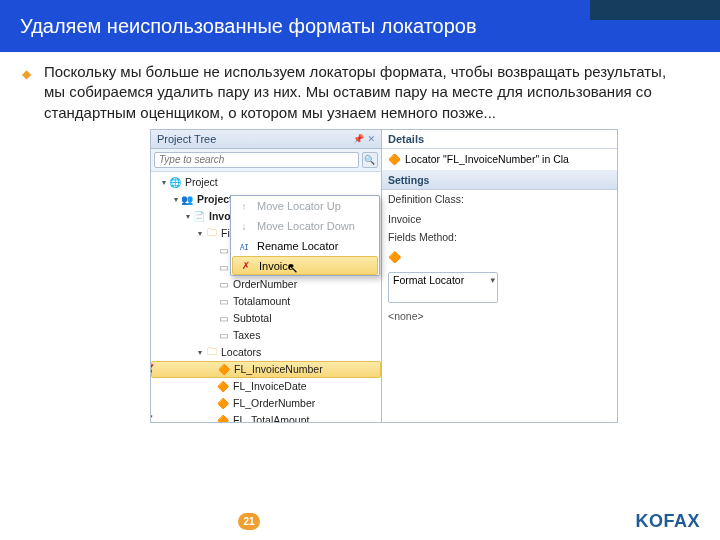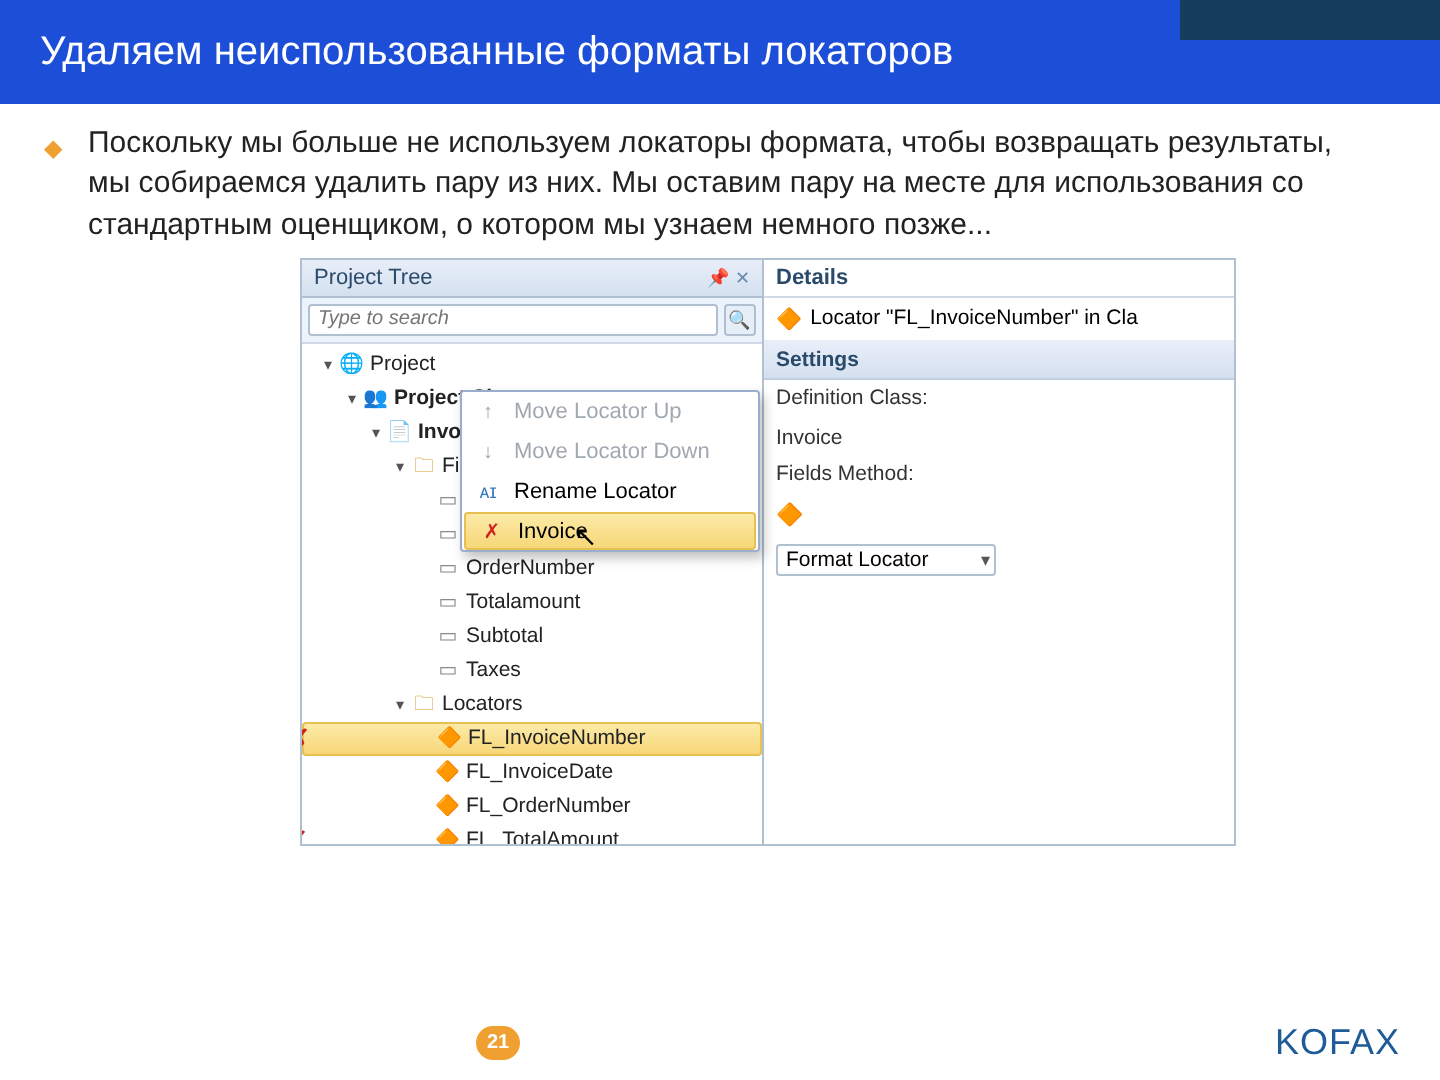--- a/index.html
+++ b/index.html
@@ -26,35 +26,35 @@
   .ind1 { padding-left: 8px; } .ind2 { padding-left: 20px; } .ind3 { padding-left: 32px; }
   .ind4 { padding-left: 44px; } .ind5 { padding-left: 56px; }
   .redx { position: absolute; left: -8px; color: #d02020; font-weight: 900; font-size: 13px; font-family: Arial; }
   .pane-right { flex: 1; background: #fff; display: flex; flex-direction: column; border-left: 1px solid #b0c0d0; }
   .details-title { padding: 3px 6px; font-size: 11px; color: #2a4a6a; border-bottom: 1px solid #d0dae6; font-weight: bold; }
   .details-row { padding: 4px 6px; font-size: 10.5px; display: flex; align-items: center; gap: 4px; border-bottom: 1px solid #e8eef6; }
   .settings-hdr { background: linear-gradient(#e8eef8, #d4e0f0); padding: 3px 6px; font-size: 10.5px; font-weight: 700; color: #2a4a6a; border-bottom: 1px solid #c0d0e0; }
   .form-row { display: flex; padding: 3px 6px; align-items: flex-start; gap: 8px; flex-direction: column; }
   .form-row .flabel { width: 90px; font-size: 10.5px; color: #333; }
   .form-row .fval { font-size: 10.5px; color: #333; }
-  .dropdown { border: 1px solid #b0c0d0; border-radius: 2px; padding: 0 14px 0 4px; font-size: 10.5px; background: #fff; position: relative; height: 16px; line-height: 15px; min-width: 110px; }
+  .dropdown { border: 1px solid #b0c0d0; border-radius: 2px; padding: 0 14px 0 4px; font-size: 10.5px; background: #fff; position: relative; height: 31px; line-height: 15px; min-width: 110px; }
   .dropdown::after { content: "▾"; position: absolute; right: 2px; top: 0; font-size: 9px; color: #555; }
   .assigned-hdr { background: #eef3fa; padding: 3px 6px; font-size: 10.5px; font-weight: 700; border-top: 1px solid #d0dae6; border-bottom: 1px solid #d0dae6; }
   .assigned-body { padding: 4px 6px; font-size: 10.5px; color: #555; }
   .ctx-menu { position: absolute; left: 230px; top: 195px; width: 150px; background: #fff; border: 1px solid #9aaecb; border-radius: 2px; box-shadow: 2px 3px 6px rgba(0,0,0,0.25); font-size: 11px; z-index: 10; }
   .ctx-item { display: flex; align-items: center; padding: 2px 6px; gap: 6px; height: 20px; }
   .ctx-item.disabled { color: #a0a8b0; }
   .ctx-item.sel { background: linear-gradient(#fceaa8, #f7d778); border: 1px solid #e6c050; border-radius: 2px; margin: 0 1px; height: 19px; }
   .ctx-ic { width: 14px; text-align: center; font-size: 10px; }
   .cursor { position: absolute; left: 287px; top: 260px; font-size: 14px; z-index: 11; color: #000; }
   .footer { position: absolute; bottom: 8px; left: 0; width: 100%; display: flex; align-items: center; padding: 0 20px; }
   .footer-text { font-size: 10px; color: #8a9ab0; }
   .footer-text .mod { color: #f0a030; }
   .page-badge { margin-left: 218px; background: #f0a030; color: #fff; border-radius: 9px; min-width: 22px; height: 17px; display: inline-flex; align-items: center; justify-content: center; font-size: 10px; font-weight: 700; }
-  .brand { margin-left: auto; font-weight: 400; font-size: 18px; letter-spacing: 0.5px; color: #1e5b97; }
+  .brand { margin-left: auto; font-weight: 700; font-size: 18px; letter-spacing: 0.5px; color: #1e5b97; }
   .ic-globe { color: #1e5b97; } .ic-class { color: #1e5b97; } .ic-folder { color: #d4a030; }
   .ic-field { color: #8a8a8a; } .ic-loc { color: #c04030; }
 </style>
 </head>
 <body>
 
 <div class="header-accent"></div>
 <div class="header">
   <div class="header-title">Удаляем неиспользованные форматы локаторов</div>
 </div>
@@ -165,20 +165,21 @@
     <div class="settings-hdr">Settings</div>
     <div class="form-row">
       <span class="flabel">Definition Class:</span>
       <span class="fval">Invoice</span>
     </div>
     <div class="form-row">
       <span class="flabel">Fields Method:</span>
       <span class="ic">🔶</span>
       <span class="dropdown">Format Locator</span>
     </div>
+    <div class="assigned-body">&lt;none&gt;</div>
   </div>
 
   <div class="ctx-menu">
     <div class="ctx-item disabled">
         <span class="ctx-ic">↑</span>
         <span>Move Locator Up</span>
       </div>
     <div class="ctx-item disabled">
         <span class="ctx-ic">↓</span>
         <span>Move Locator Down</span>

